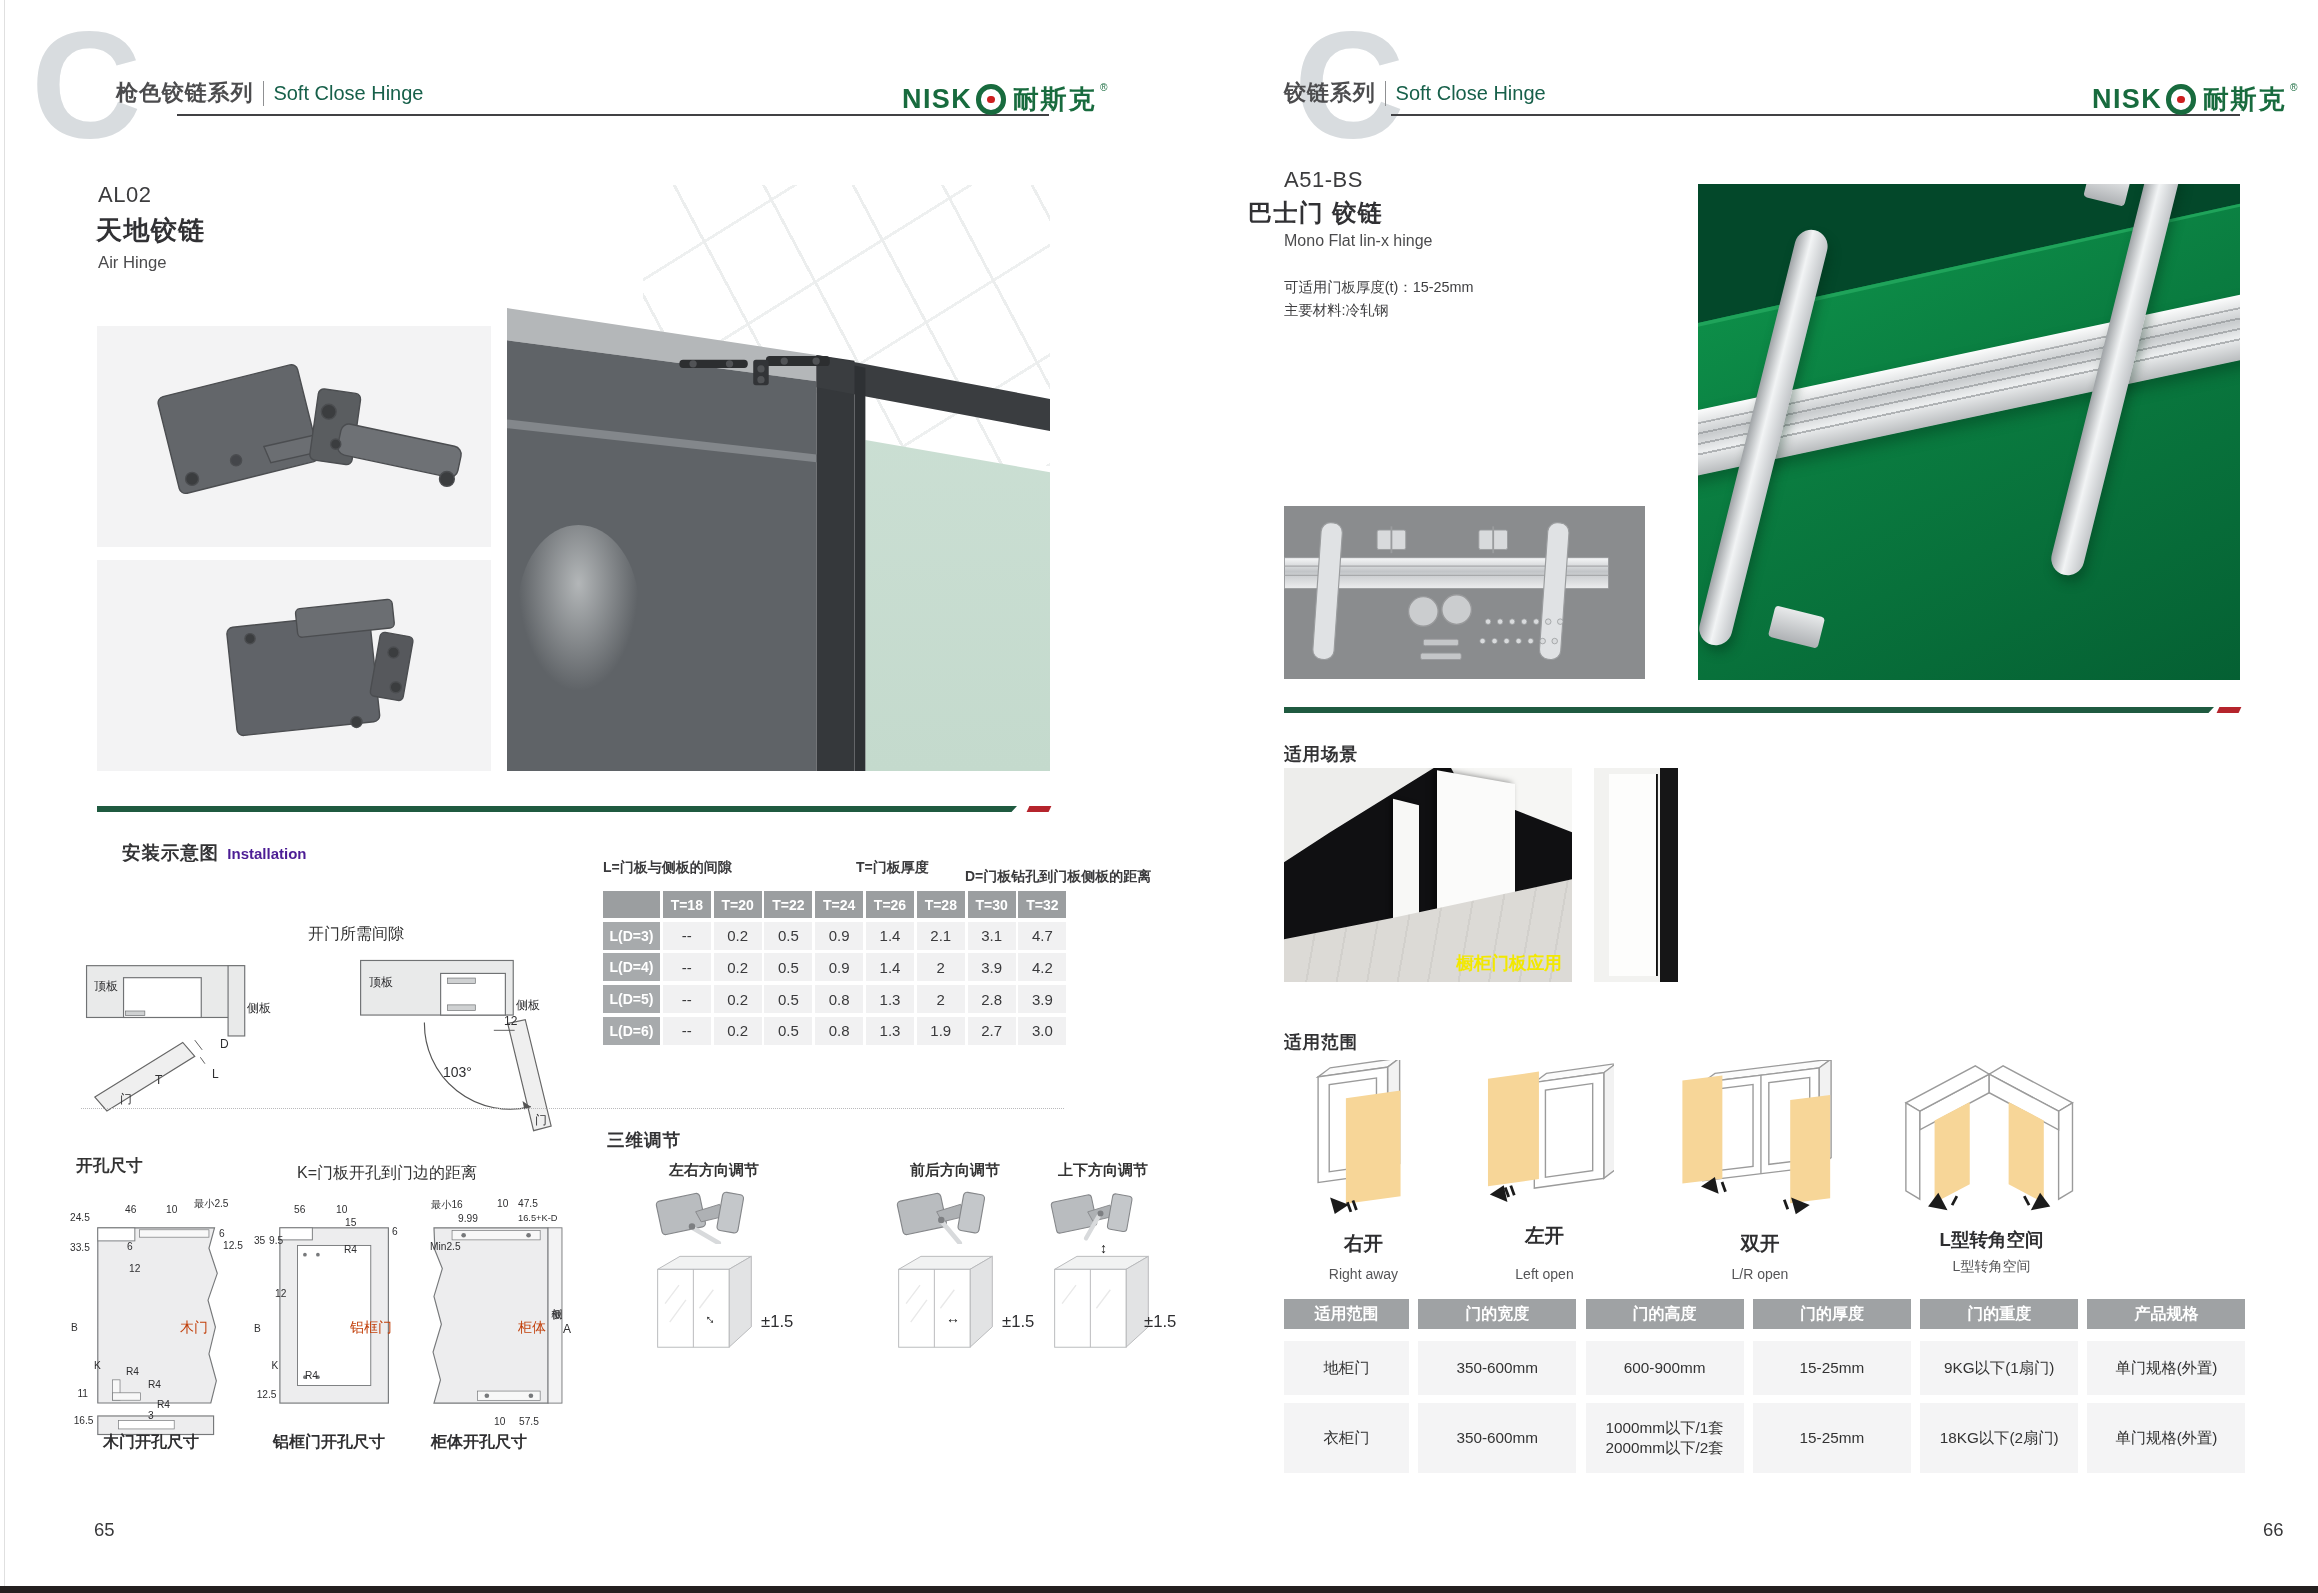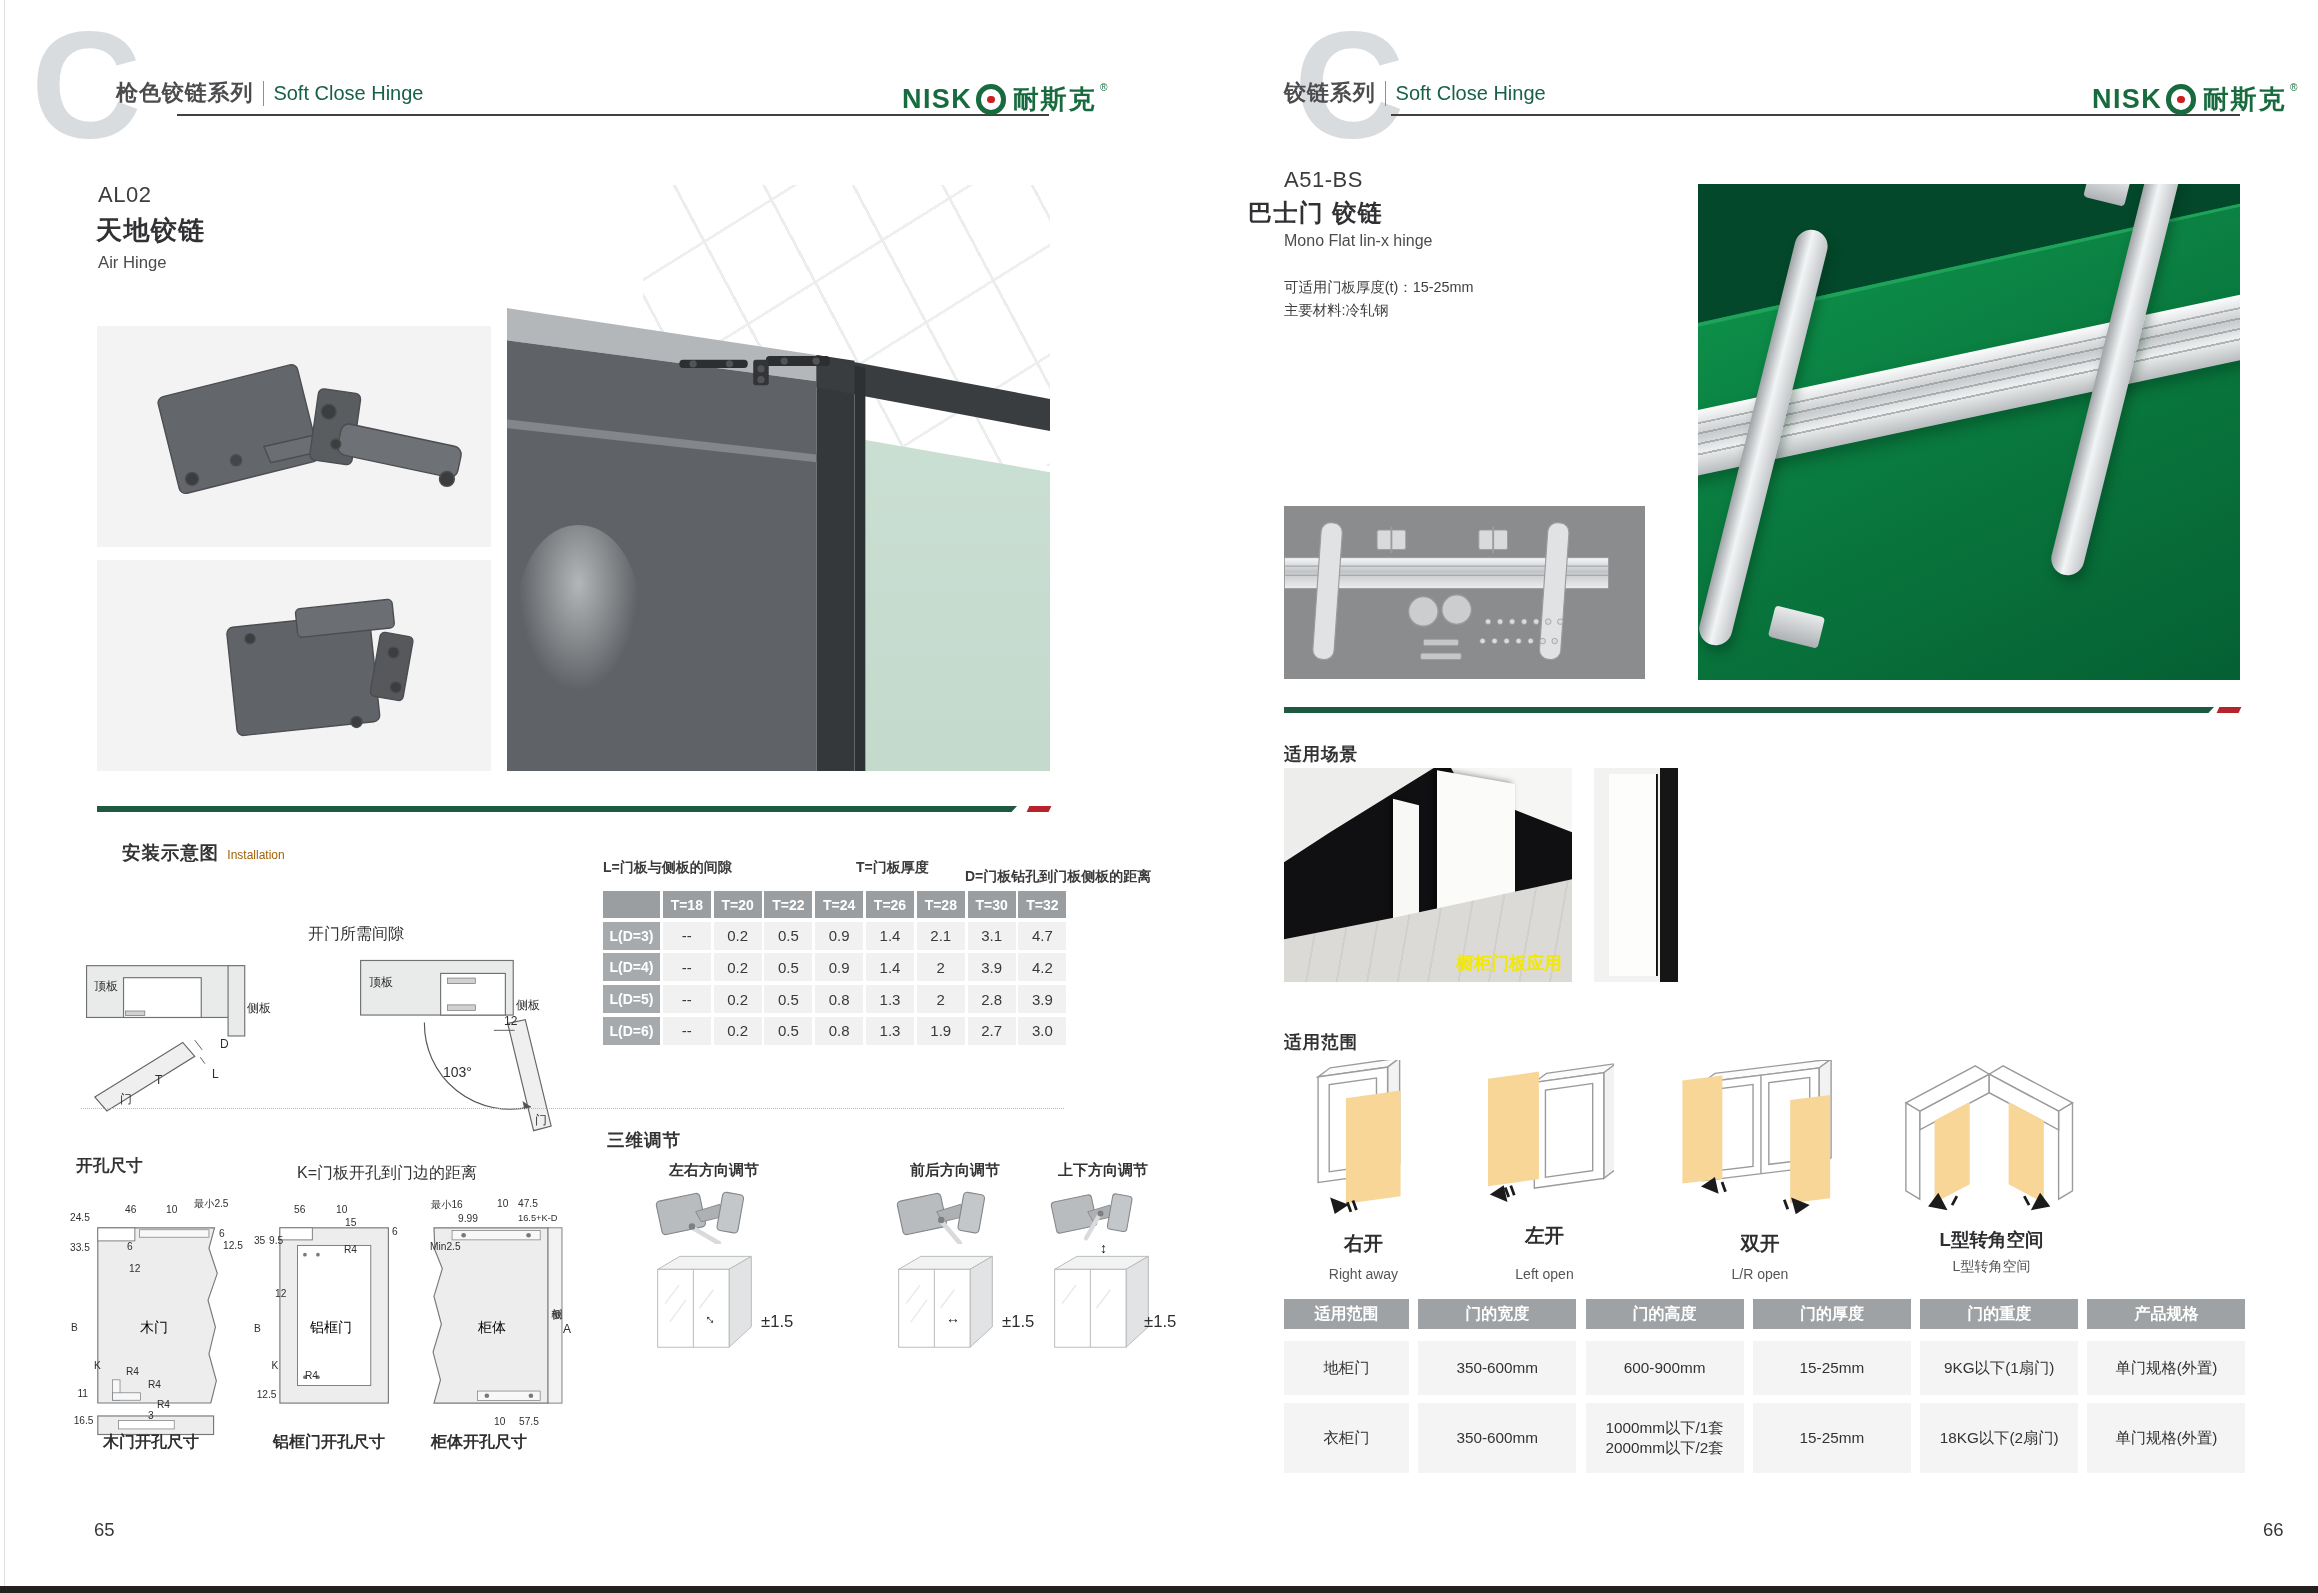--- a/index.html
+++ b/index.html
@@ -19,40 +19,40 @@
   .logo-o i{position:absolute;left:50%;top:50%;width:7.4px;height:7.4px;margin:-3.7px 0 0 -3.7px;background:#cc1f1f;border-radius:50%;}
   .logo-cn{font-size:26px;font-weight:bold;color:#186b3e;letter-spacing:1.9px;margin-left:2.8px;}
   .logo-reg{font-size:10.2px;color:#186b3e;align-self:flex-start;}
   
   .p-code{font-size:22px;color:#3c3c3e;letter-spacing:0.5px;}
   .p-name{font-size:26px;font-weight:bold;color:#313134;letter-spacing:1.4px;}
   .p-en{font-size:16.7px;color:#4b4b4d;}
   .p-spec{font-size:14.4px;color:#3f3f41;}
   
   .sec-title{font-size:18.5px;font-weight:bold;color:#333335;letter-spacing:0.9px;}
-  .sec-sub{font-size:12px;color:#a16207;font-weight:normal;}
+  .sec-sub{font-size:15px;color:#4c1d95;font-weight:bold;}
   .small-head{font-size:16px;color:#333;font-weight:bold;}
   .legend{font-size:14px;font-weight:bold;color:#3a3a3c;}
   
   .photo{background:#f3f3f4;overflow:hidden;}
   
   .div-green{height:6px;background:#1f5a40;}
   .div-red{height:6px;background:#b5242c;transform:skewX(-25deg);}
   
   .ctable{display:grid;grid-template-columns:57px repeat(8,48px);gap:3.7px 2.8px;}
   .ctable .h{background:#9b9ea0;color:#fff;font-size:14px;font-weight:bold;height:27px;display:flex;align-items:center;justify-content:center;}
   .ctable .rl{background:#a7aaac;color:#fff;font-size:14px;font-weight:bold;height:28px;display:flex;align-items:center;justify-content:center;}
   .ctable .v{background:#f1f1f2;color:#3a3a3c;font-size:15px;height:28px;display:flex;align-items:center;justify-content:center;}
   
   .stable-row{display:grid;grid-template-columns:125px 158px 158px 158px 158px 158px;column-gap:9.3px;}
   .stable-row .h{background:#9fa2a4;color:#fff;font-size:16px;font-weight:bold;height:30px;display:flex;align-items:center;justify-content:center;}
   .stable-row .c{background:#f4f4f5;color:#333;font-size:15.3px;display:flex;flex-direction:column;align-items:center;justify-content:center;line-height:1.35;}
   
   .dim{position:absolute;font-size:10.2px;color:#2f2f31;white-space:nowrap;}
-  .dim-big{position:absolute;font-size:14px;color:#000000;white-space:nowrap;}
+  .dim-big{position:absolute;font-size:14px;color:#c2410c;white-space:nowrap;margin-left:40px;}
   .ddcap{font-size:16px;font-weight:bold;color:#2f2f31;}
   
   .adj-title{font-size:15px;color:#333;font-weight:bold;white-space:nowrap;}
   .adj-tol{font-size:16.7px;color:#2e2e30;}
   .adj-arrow{font-size:14px;color:#161616;}
   
   .range-cn{font-size:19.5px;font-weight:bold;color:#2e2e30;white-space:nowrap;}
   .range-en{font-size:14px;color:#555557;white-space:nowrap;}
   .scene-label{font-size:17.6px;font-weight:bold;color:#f2e800;white-space:nowrap;}
   .pageno{font-size:18.5px;color:#39393b;}

